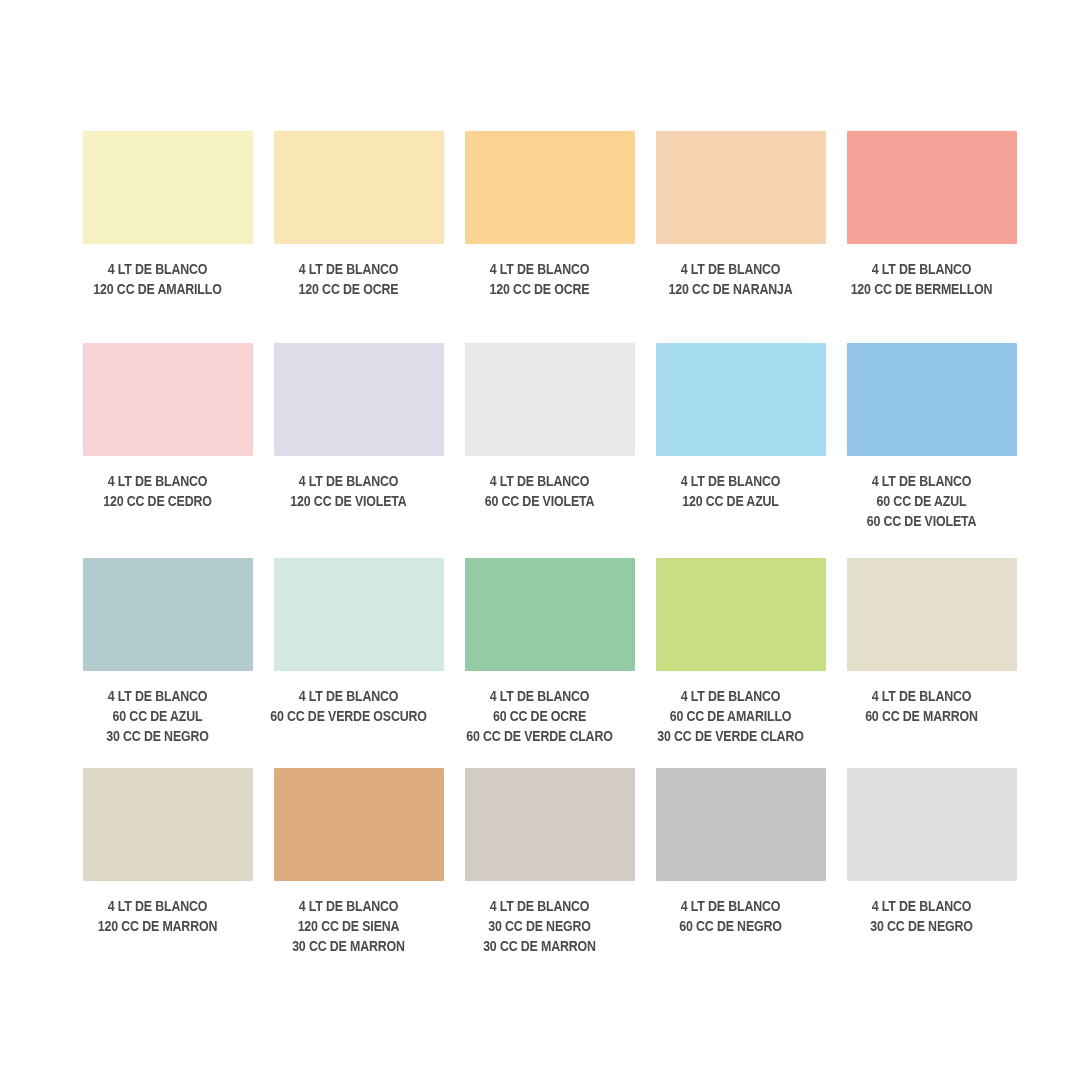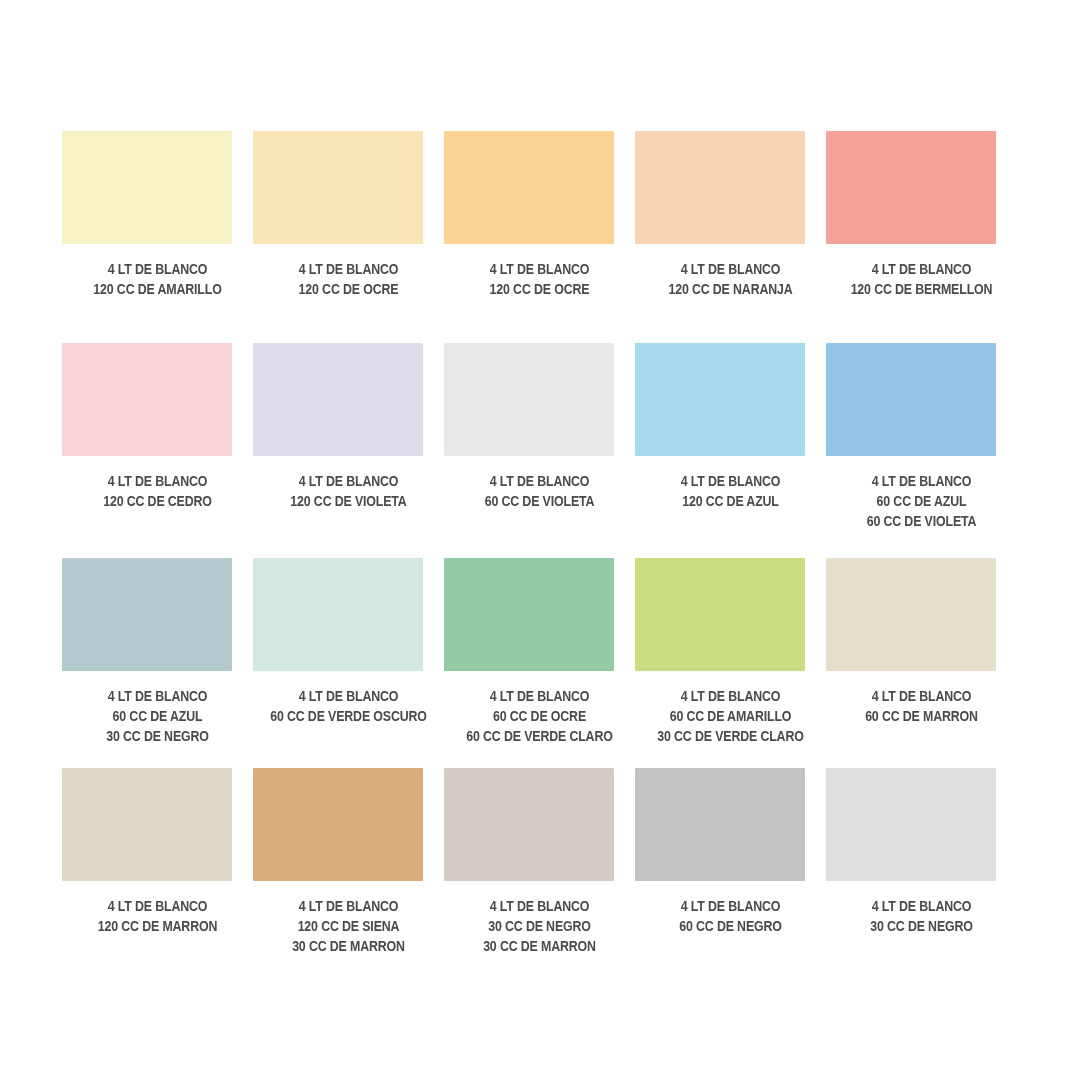--- a/index.html
+++ b/index.html
@@ -31,21 +31,21 @@
     display: grid;
     grid-template-columns: repeat(5, 191px);
     grid-template-rows: 212px 215px 210px 200px;
   }
 
   .swatch-cell {
     position: relative;
     width: 191px;
     display: flex;
     flex-direction: column;
-    align-items: flex-start;
+    align-items: flex-end;
   }
 
   .swatch-chip {
     width: 170px;
     height: 113px;
     border-radius: 1px;
     box-shadow: 0 0 0 0.5px rgba(0,0,0,0.015);
     flex: 0 0 auto;
   }
 

